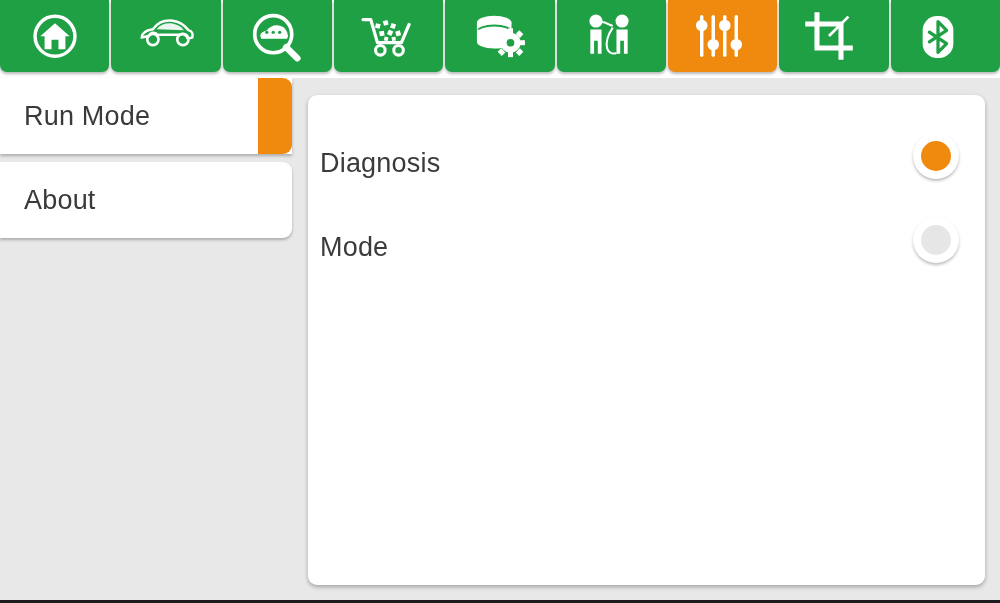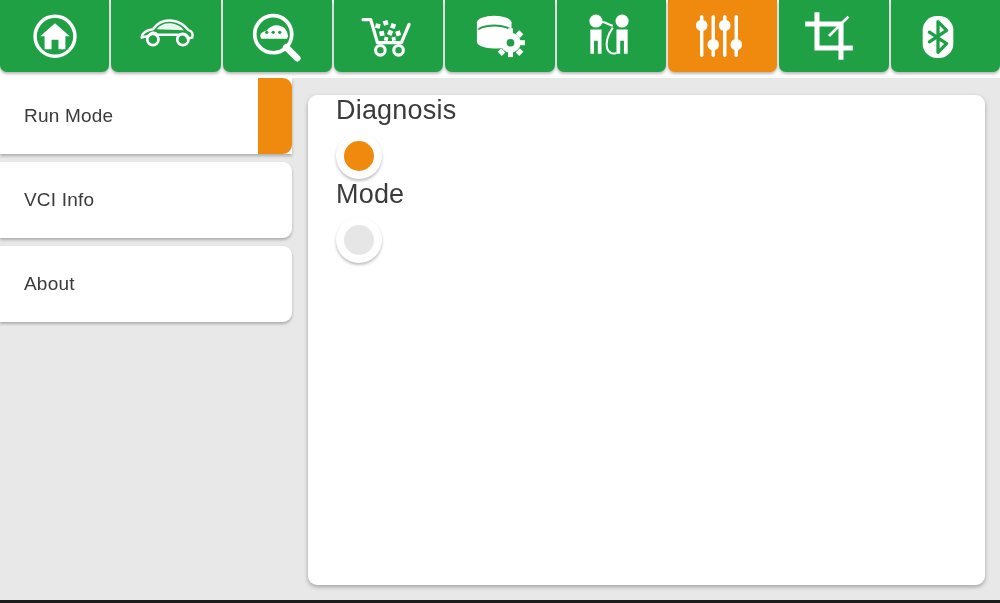--- a/index.html
+++ b/index.html
@@ -80,21 +80,21 @@
     align-items: center;
     overflow: hidden;
   }
   .side-item:first-child {
     border-top-right-radius: 0;
     border-bottom-right-radius: 0;
     margin-right: 0;
     width: 292px;
   }
   .side-item .label {
-    font-size: 19px;
+    font-size: 27px;
     color: #3a3a3a;
     padding-left: 24px;
     letter-spacing: 0.2px;
   }
   .side-item .sel-bar {
     position: absolute;
     right: 0;
     top: 0;
     width: 34px;
     height: 76px;
@@ -112,23 +112,22 @@
     height: 490px;
     background: #ffffff;
     border-radius: 9px;
     box-shadow: 0 2px 4px rgba(0,0,0,0.30);
     box-sizing: border-box;
   }
   .option-row {
     position: relative;
     height: 84px;
     display: flex;
-    align-items: flex-start;
-    padding: 0 26px 0 28px;
-    flex-direction: column;
+    align-items: flex-end;
+    padding: 0 26px 0 12px;
   }
   .option-row .opt-label {
     font-size: 27px;
     color: #3b3b3b;
     flex: 1 1 auto;
     letter-spacing: 0.2px;
   }
   .radio {
     position: relative;
     width: 46px;
@@ -291,23 +290,20 @@
     </div>
   </div>
 
   <div class="sidebar">
 
     <div class="side-item">
       <span class="label">Run Mode</span>
       <span class="sel-bar"></span>
     </div>
 
-    <div class="side-item">
-      <span class="label">VCI Info</span>
-    </div>
 
 
     <div class="side-item">
       <span class="label">About</span>
     </div>
 
   </div>
 
   <div class="content">
 

